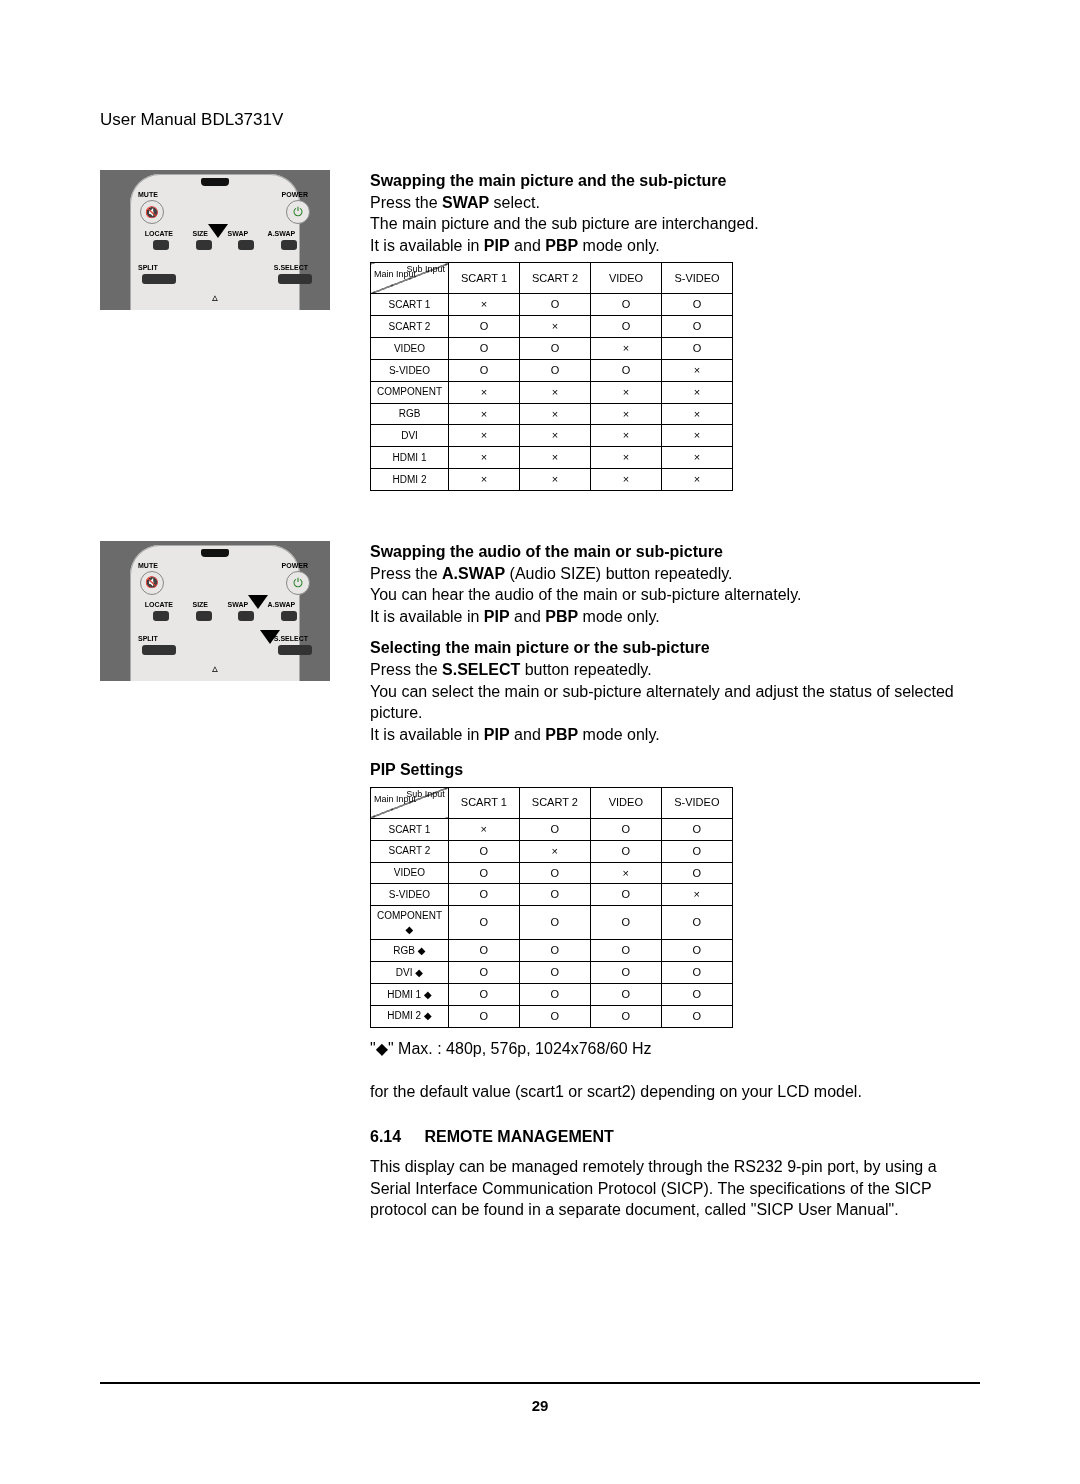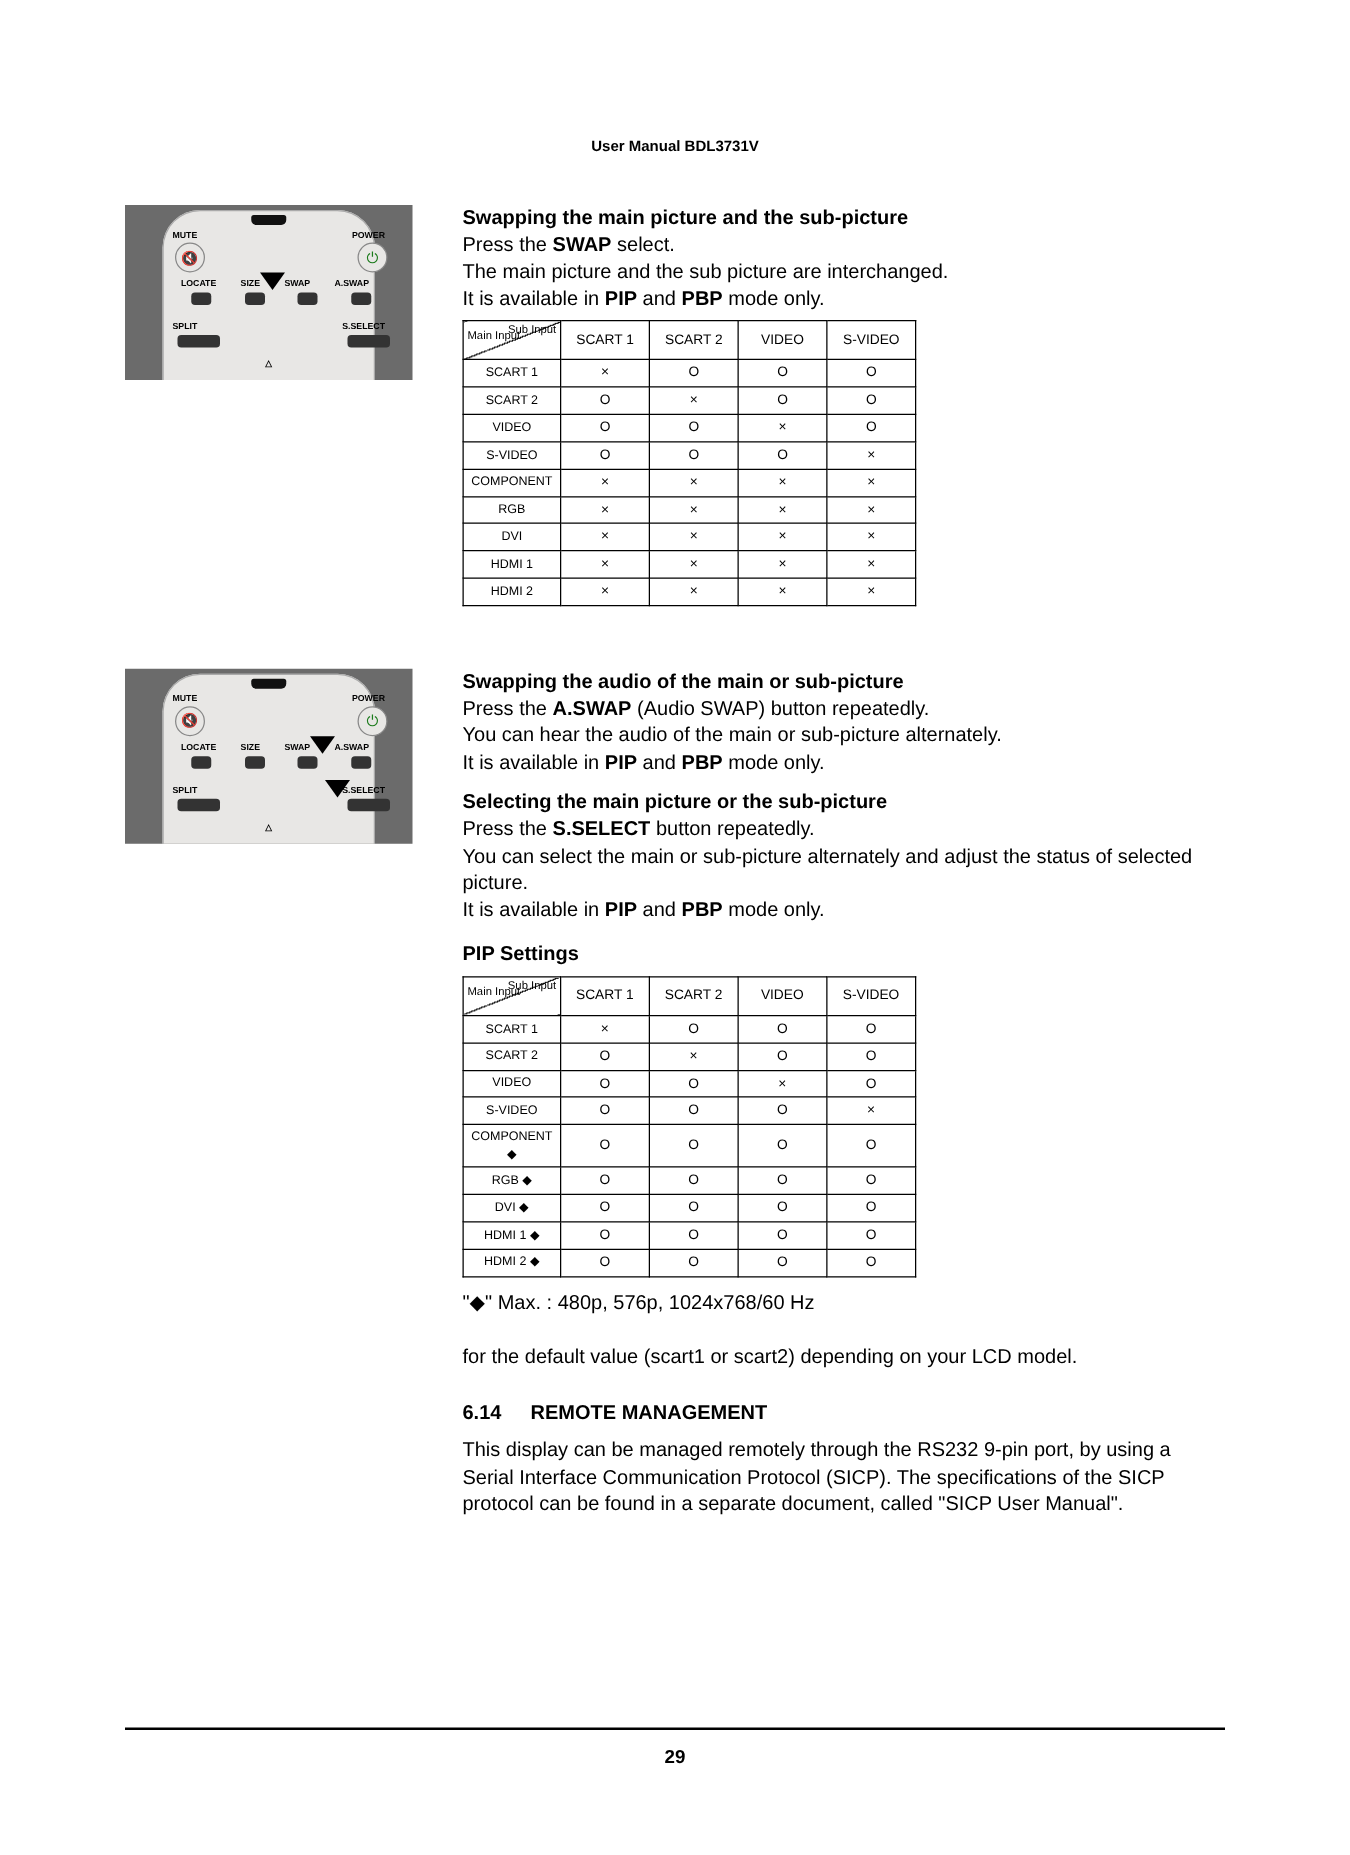--- a/index.html
+++ b/index.html
@@ -11,23 +11,23 @@
   }
   .page {
     width: 1080px;
     height: 1484px;
     margin: 0 auto;
     position: relative;
     box-sizing: border-box;
     padding: 110px 100px 60px 100px;
   }
   .header {
-    text-align: center;
-    font-weight: bold;
-    font-size: 12px;
+    text-align: left;
+    font-weight: normal;
+    font-size: 17px;
     margin-bottom: 30px;
   }
   .content-row {
     display: flex;
     gap: 40px;
     margin-bottom: 18px;
     margin-top: 40px;
   }
   .left-col {
     width: 230px;
@@ -338,21 +338,21 @@
             
           </div>
           <div class="rc-arrow" style="top:50px; left:118px;"></div>
           <div class="rc-arrow" style="top:85px; left:130px;"></div>
         </div>
       </div>
     </div>
     <div class="right-col">
       <div class="section-title">Swapping the audio of the main or sub-picture</div>
       <div>
-        <span>Press the </span><b class="inline">A.SWAP</b><span> (Audio SWAP) button repeatedly.</span><br>
+        <span>Press the </span><b class="inline">A.SWAP</b><span> (Audio SIZE) button repeatedly.</span><br>
         <span>You can hear the audio of the main or sub-picture alternately.</span><br>
         <span>It is available in </span><b class="inline">PIP</b><span> and </span><b class="inline">PBP</b><span> mode only.</span>
       </div>
 
       <div style="height:10px"></div>
 
       <div class="section-title">Selecting the main picture or the sub-picture</div>
       <div>
         <span>Press the </span><b class="inline">S.SELECT</b><span> button repeatedly.</span><br>
         <span>You can select the main or sub-picture alternately and adjust the status of selected picture.</span><br>

